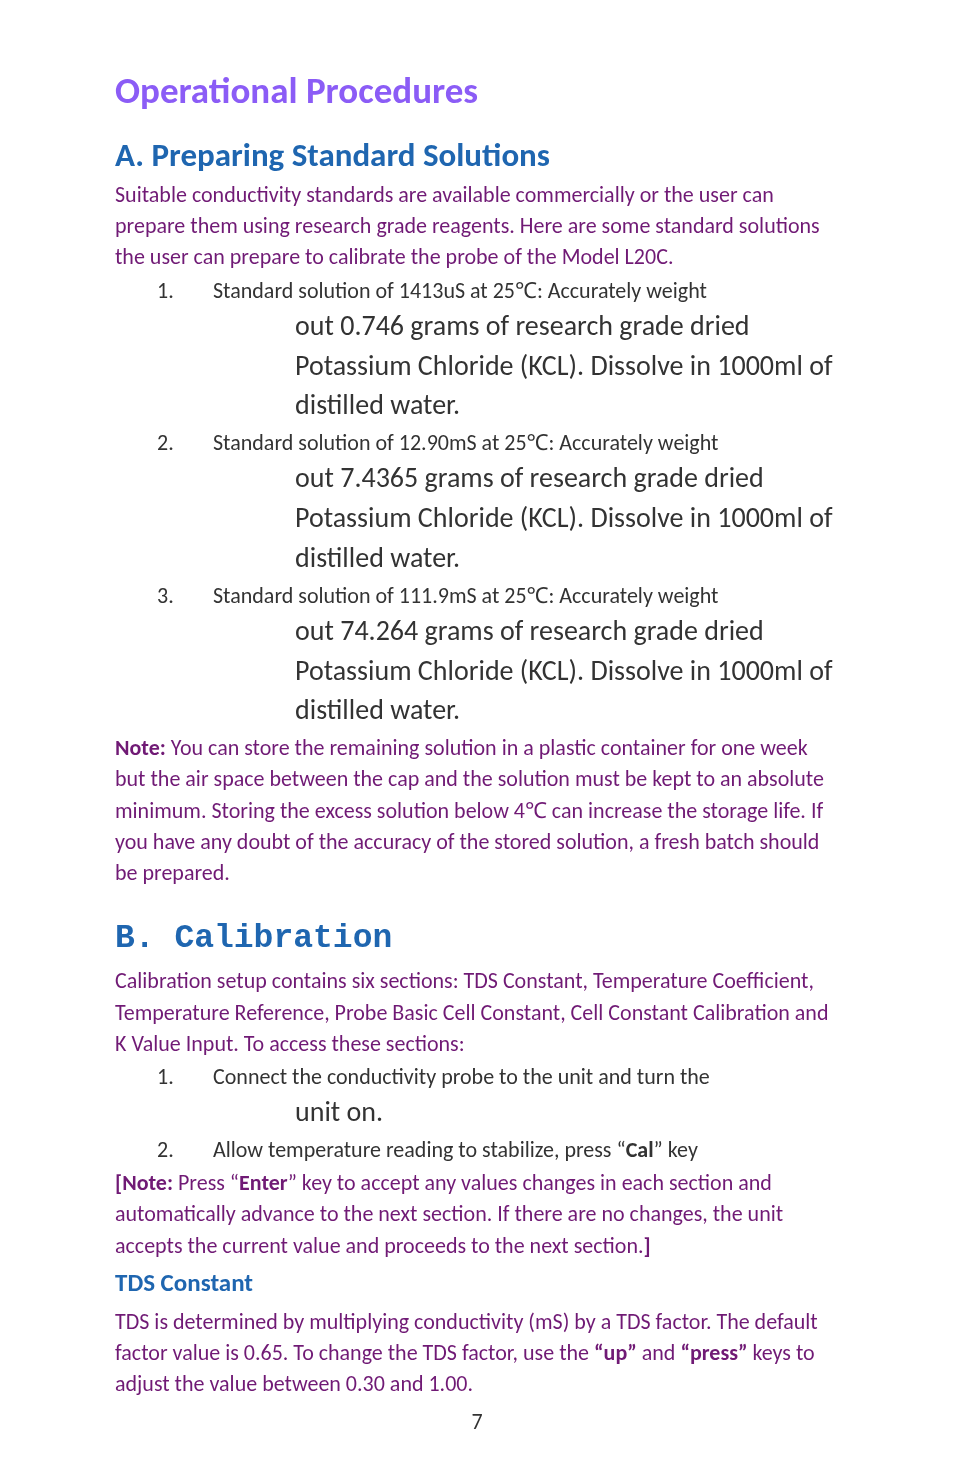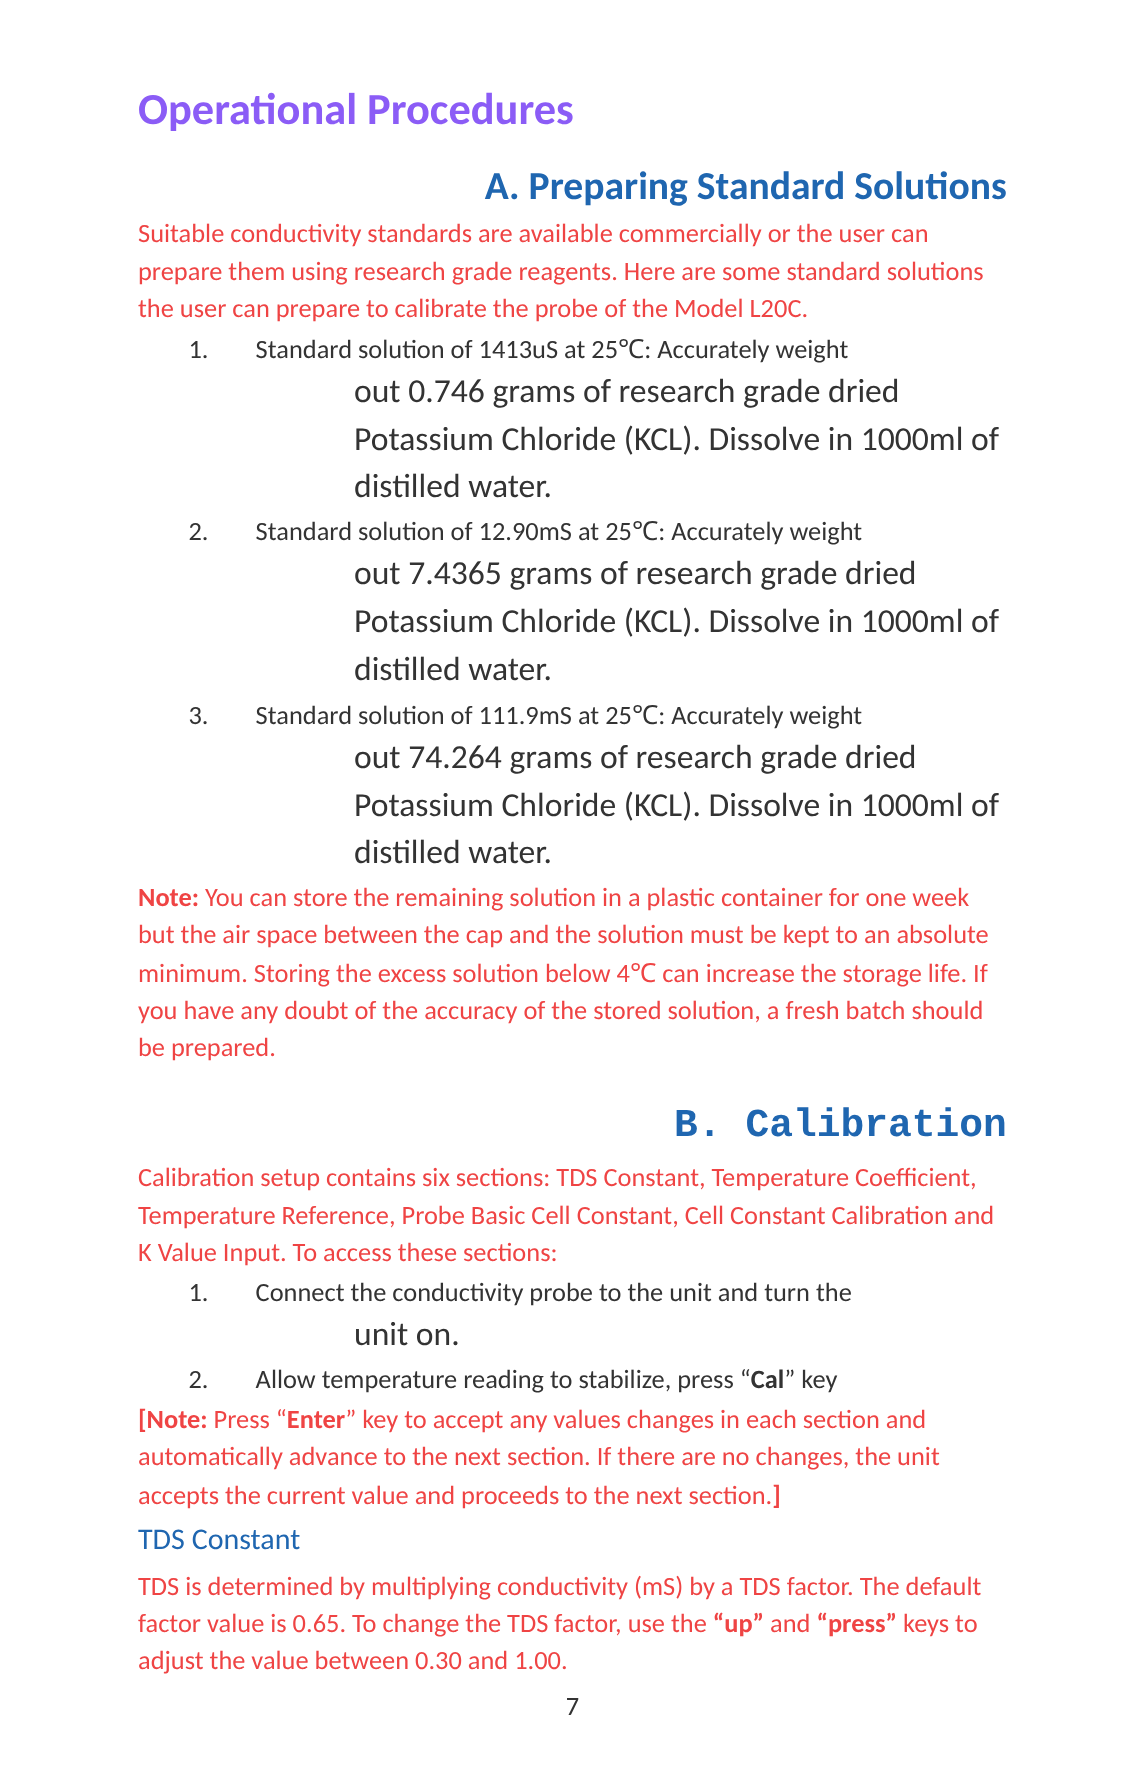--- a/index.html
+++ b/index.html
@@ -15,33 +15,32 @@
     color: #8b5cf6;
     font-size: 37px;
     font-weight: 700;
     margin-bottom: 22px;
   }
   .h2 {
     color: #1f66b0;
     font-size: 33px;
     font-weight: 700;
     margin-bottom: 4px;
-    text-align: right;
   }
   .h3 {
     color: #1f66b0;
     font-size: 25px;
-    font-weight: 400;
+    font-weight: 700;
     margin-top: 6px;
     margin-bottom: 8px;
   }
   .para {
     font-size: 22px;
     line-height: 1.42;
-    color: #ef4444;
+    color: #701a75;
     margin-bottom: 2px;
   }
   .ol {
     list-style: none;
     padding-left: 42px;
     margin: 2px 0 2px 0;
   }
   .ol .li {
     font-size: 22px;
     line-height: 1.42;

